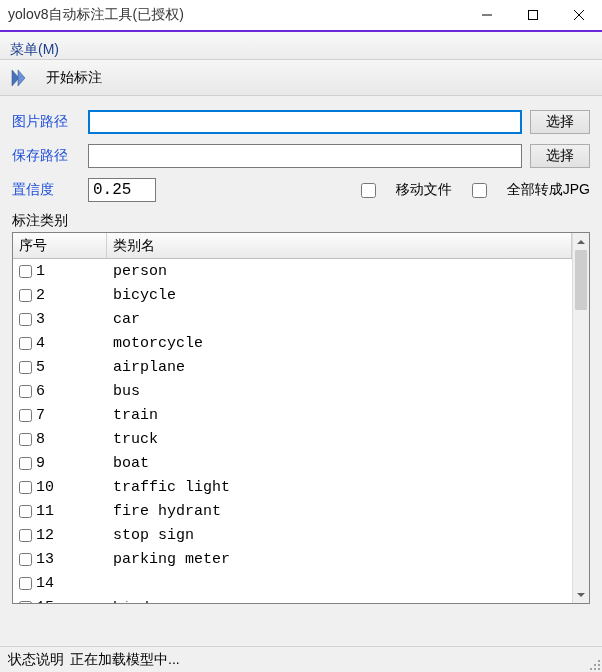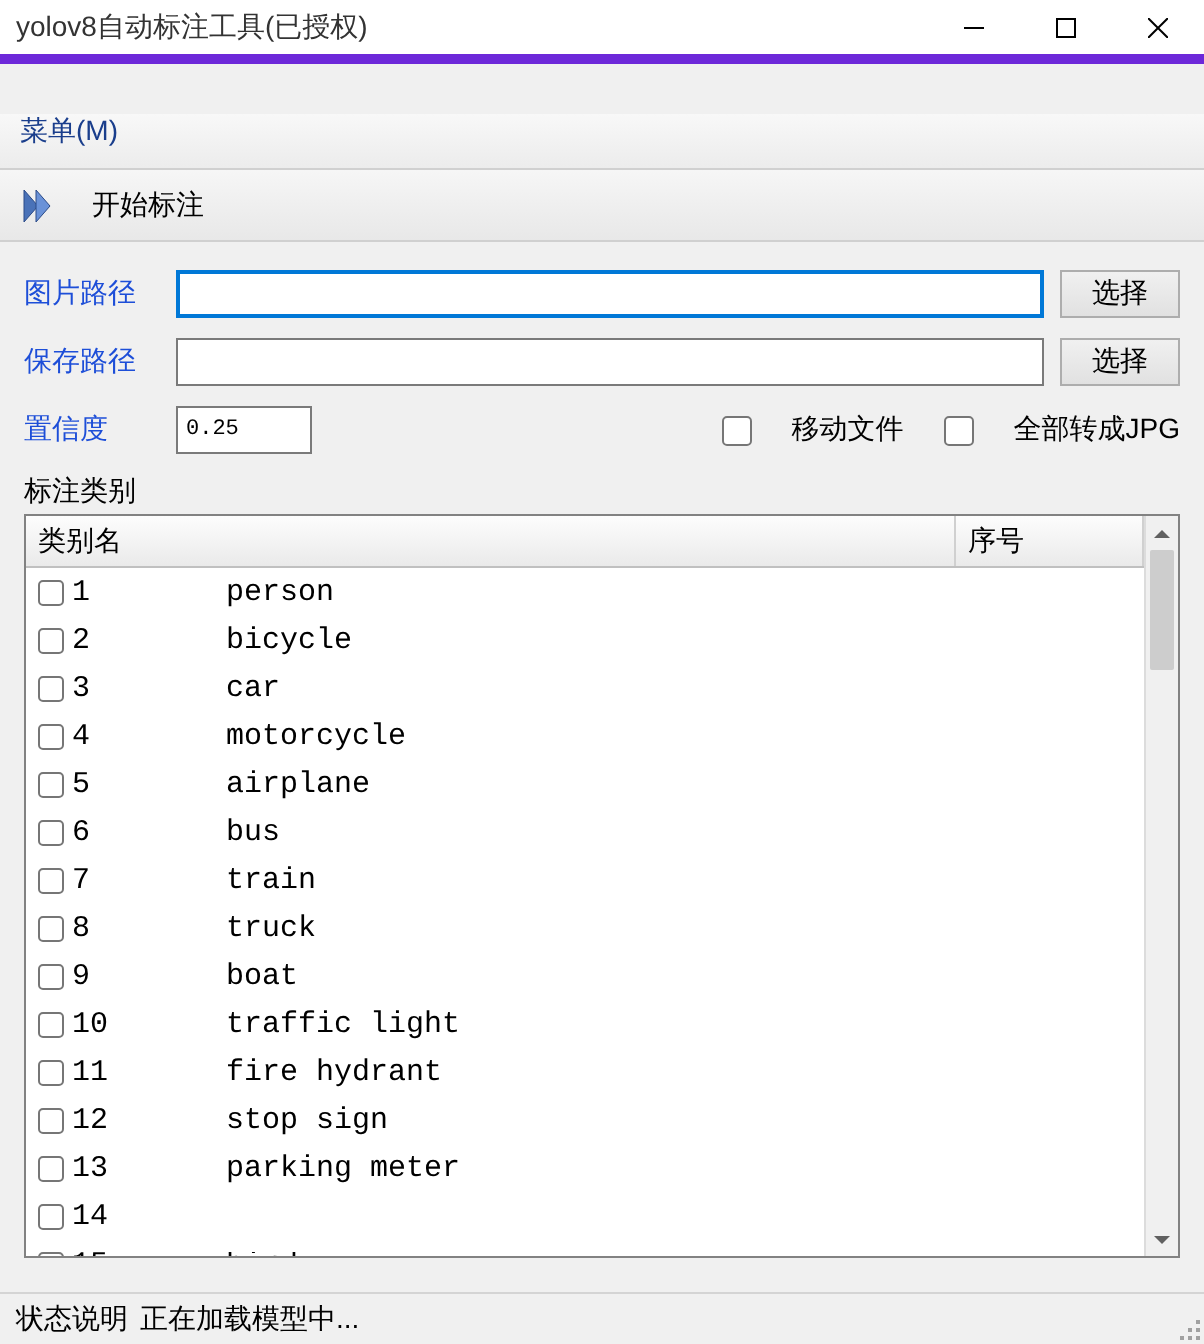--- a/index.html
+++ b/index.html
@@ -1,39 +1,39 @@
 <!DOCTYPE html>
 <html><head>
 <meta charset="utf-8">
 <style>
 * { box-sizing: border-box; margin: 0; padding: 0; }
 body { font-family: "Microsoft YaHei", "SimSun", sans-serif; font-size: 14px; background: #f0f0f0; width: 602px; height: 672px; overflow: hidden; position: relative; }
 
-.titlebar { height: 32px; background: #fff; display: flex; align-items: center; padding: 0 0 0 8px; border-bottom: 5px solid #6d28d9; }
+.titlebar { height: 32px; background: #fff; display: flex; align-items: center; padding: 0 0 0 8px; border-bottom: 2px solid #6d28d9; }
 .titlebar-title { flex: 1; color: #333; font-size: 14px; }
 .titlebar-btn { width: 46px; height: 32px; display: flex; align-items: center; justify-content: center; cursor: pointer; }
 .titlebar-btn svg { width: 10px; height: 10px; }
 
-.menubar { height: 28px; background: linear-gradient(#f8f8f8, #ececec); border-bottom: 1px solid #d0d0d0; display: flex; align-items: flex-start; padding: 0 10px; margin-top: 25px; }
+.menubar { height: 28px; background: linear-gradient(#f8f8f8, #ececec); border-bottom: 1px solid #d0d0d0; display: flex; align-items: flex-end; padding: 0 10px; }
 .menubar-item { color: #1a3e8c; cursor: pointer; }
 
 .toolbar { height: 36px; background: linear-gradient(#f6f6f6, #e8e8e8); border-bottom: 1px solid #d0d0d0; display: flex; align-items: center; padding: 0 10px; gap: 18px; }
 .toolbar-icon { width: 18px; height: 18px; }
 .toolbar-label { color: #000; }
 
 .content { padding: 14px 12px 8px 12px; background: #f0f0f0; }
 
 .form-row { display: flex; align-items: center; margin-bottom: 10px; gap: 8px; }
 .form-label { width: 68px; color: #1d4ed8; white-space: nowrap; }
 .form-input { flex: 1; height: 24px; border: 1px solid #7a7a7a; padding: 0 4px; font-size: 14px; background: #fff; }
 .form-input.focused { border: 1px solid #0078d7; box-shadow: 0 0 0 1px #0078d7 inset; }
 .btn-select { width: 60px; height: 24px; background: linear-gradient(#f0f0f0, #e1e1e1); border: 1px solid #adadad; cursor: pointer; font-size: 14px; font-family: inherit; }
 
 .conf-row { display: flex; align-items: center; margin-bottom: 10px; gap: 8px; }
-.conf-input { width: 68px; height: 24px; border: 1px solid #7a7a7a; padding: 0 4px; font-family: "Courier New", monospace; font-size: 11px; }
+.conf-input { width: 68px; height: 24px; border: 1px solid #7a7a7a; padding: 0 4px; font-family: "Courier New", monospace; font-size: 16px; }
 .spacer { flex: 1; }
 .check-wrap { display: flex; align-items: center; gap: 20px; margin-left: 12px; }
 .check-wrap input { width: 15px; height: 15px; }
 
 .section-label { margin: 4px 0 2px 0; color: #000; }
 
 .table-container { border: 1px solid #828282; background: #fff; height: 372px; display: flex; }
 .table-inner { flex: 1; overflow: hidden; }
 .table-head { display: flex; background: linear-gradient(#fdfdfd, #eaeaea); border-bottom: 1px solid #c0c0c0; height: 26px; }
 .th { padding: 4px 6px; border-right: 1px solid #d0d0d0; font-weight: normal; }
@@ -122,22 +122,22 @@
       <input type="checkbox" style="">
       <span>全部转成JPG</span>
     </label>
   </div>
 
   <div class="section-label">标注类别</div>
 
   <div class="table-container">
     <div class="table-inner">
       <div class="table-head">
+        <div class="th col1">序号</div>
         <div class="th col2">类别名</div>
-        <div class="th col1">序号</div>
       </div>
       <div class="table-body" id="table-body">
           <div class="row">
             <div class="td col1">
               <input type="checkbox" style="">
               <span>1</span>
             </div>
             <div class="td col2">person</div>
           </div>
           <div class="row">

